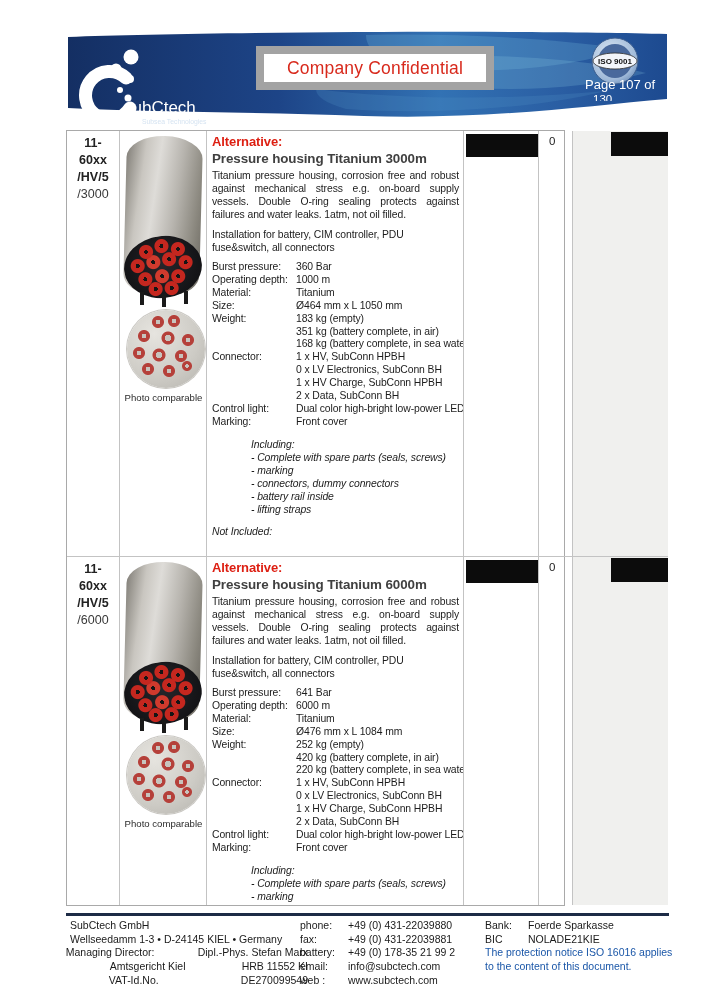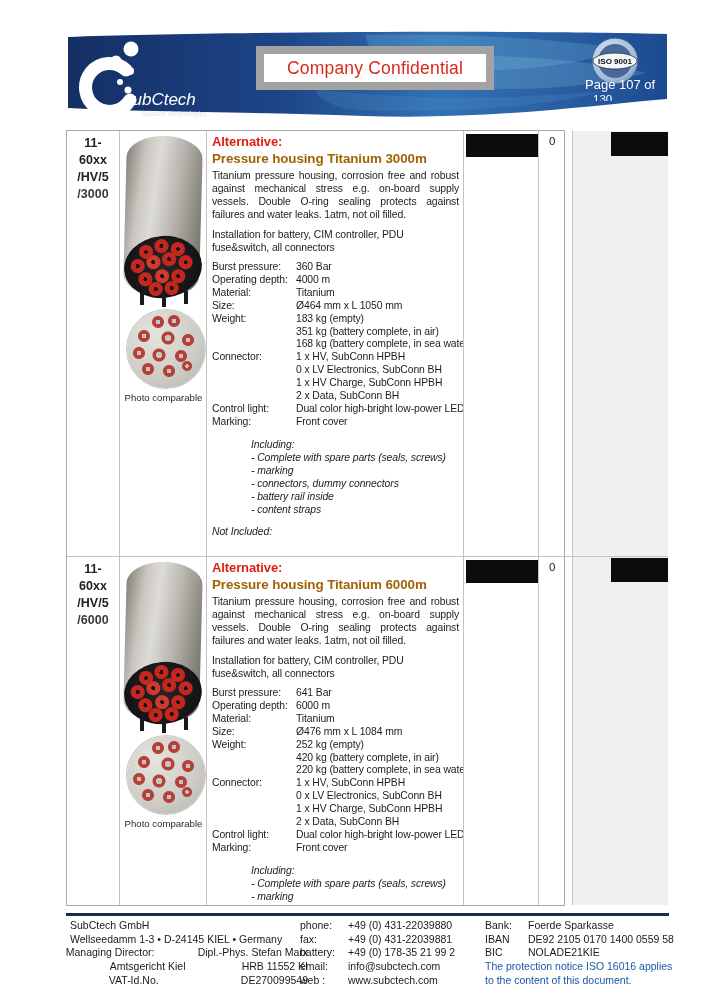--- a/index.html
+++ b/index.html
@@ -14,45 +14,45 @@
   .banner { position:absolute; left:66px; top:29px; width:603px; height:88px; }
   .banner svg.bg { position:absolute; left:0; top:0; }
   .conf-box {
     position:absolute; left:190px; top:17px; width:238px; height:44px;
     background:#ffffff; border:8px solid #a3a3a3; display:flex; align-items:center; justify-content:center;
   }
   .conf-box span { color:#d8291c; font-size:17.5px; letter-spacing:.2px; }
   .iso-badge { position:absolute; left:524px; top:7px; width:50px; height:50px; }
   .page-no { position:absolute; left:519px; top:48px; color:#ffffff; font-size:13px; }
   .page-no2 { position:absolute; left:527px; top:64px; height:8px; overflow:hidden; color:#ffffff; font-size:11.5px; }
-  .logo { position:absolute; left:6px; top:8px;font-style:italic; }
+  .logo { position:absolute; left:6px; top:16px; }
 
   
   .ptable {
     position:absolute; left:66px; top:130px; width:499px;
     border:1px solid #a9a9a9; display:grid;
     grid-template-columns:53px 87px 257px 75px 34px 95px;
   }
   .cell { position:relative; border-right:1px solid #c3c3c3; overflow:hidden; }
   .cell.last { border-right:none; }
   .row1 { height:426px; border-bottom:1px solid #c3c3c3; }
   .row2 { height:348px; }
   .c-part { text-align:center; padding-top:4px; font-weight:bold; font-size:12.5px; line-height:17px; color:#222; }
-  .c-part .pl:last-child { font-weight:700; color:#3a3a3a; }
+  .c-part .pl:last-child { font-weight:400; color:#3a3a3a; }
   .c-total { background:#f0f0ee; }
 
   .redact { background:#0c0c0c; position:absolute; }
   .redact.price { left:2px; top:3px; width:80px; height:23px; }
   .redact.total { right:-2px; top:1px; width:59px; height:24px; }
   .qty-val { position:absolute; left:10px; top:4px; font-size:11.5px; color:#222; }
 
   
   .c-desc { padding:3px 4px 0 5px; font-size:10.4px; line-height:13px; letter-spacing:-0.1px; }
   .alt-label { color:#dd1f12; font-weight:bold; font-size:13px; line-height:16px; }
-  .prod-title { font-weight:bold; font-size:13.4px; line-height:18px; margin-bottom:1px; color:#a16207; }
+  .prod-title { font-weight:bold; font-size:13.4px; line-height:18px; margin-bottom:1px; color:#404040; }
   .para { text-align:justify; margin-bottom:7px; }
   .para.install { text-align:left; }
   .specs { margin-top:2px; }
   .spec-row { display:flex; line-height:12.9px; }
   .spec-label { width:84px; flex:0 0 84px; }
   .spec-vals { white-space:nowrap; }
   .inc { margin-top:9px; font-style:italic;margin-left:39px; }
   .inc .hd { font-style:italic; }
   .notinc { margin-top:9px; font-style:italic; }
 
@@ -206,21 +206,21 @@
           <div class="spec-row">
             <div class="spec-label">Burst pressure:</div>
             <div class="spec-vals">
               <div>360 Bar</div>
             </div>
           </div>
 
           <div class="spec-row">
             <div class="spec-label">Operating depth:</div>
             <div class="spec-vals">
-              <div>4000 m</div>
+              <div>1000 m</div>
             </div>
           </div>
 
           <div class="spec-row">
             <div class="spec-label">Material:</div>
             <div class="spec-vals">
               <div>Titanium</div>
             </div>
           </div>
 
@@ -265,21 +265,21 @@
           </div>
         </div>
       <div class="inc">
         <div class="hd">Including:</div>
         <div>
 
         <div>- Complete with spare parts (seals, screws)</div>
             <div>- marking</div>
             <div>- connectors, dummy connectors</div>
             <div>- battery rail inside</div>
-            <div>- content straps</div>
+            <div>- lifting straps</div>
           </div>
       </div>
       <div class="notinc">
         <div class="hd">Not Included:</div>
       </div>
     </div>
 
     <div class="cell row1">
       <div class="redact price"></div>
     </div>
@@ -450,24 +450,20 @@
         </div>
     </div>
     <div class="f-right">
       <div>
 
           <div class="lrow">
             <div class="ll">Bank:</div>
             <div class="lv nowrap">Foerde Sparkasse</div>
           </div>
 
-          <div class="lrow">
-            <div class="ll">IBAN</div>
-            <div class="lv nowrap">DE92 2105 0170 1400 0559 58</div>
-          </div>
 
           <div class="lrow">
             <div class="ll">BIC</div>
             <div class="lv nowrap">NOLADE21KIE</div>
           </div>
         </div>
       <div class="notice nowrap">The protection notice ISO 16016 applies</div>
       <div class="notice nowrap">to the content of this document.</div>
     </div>
   </div>

